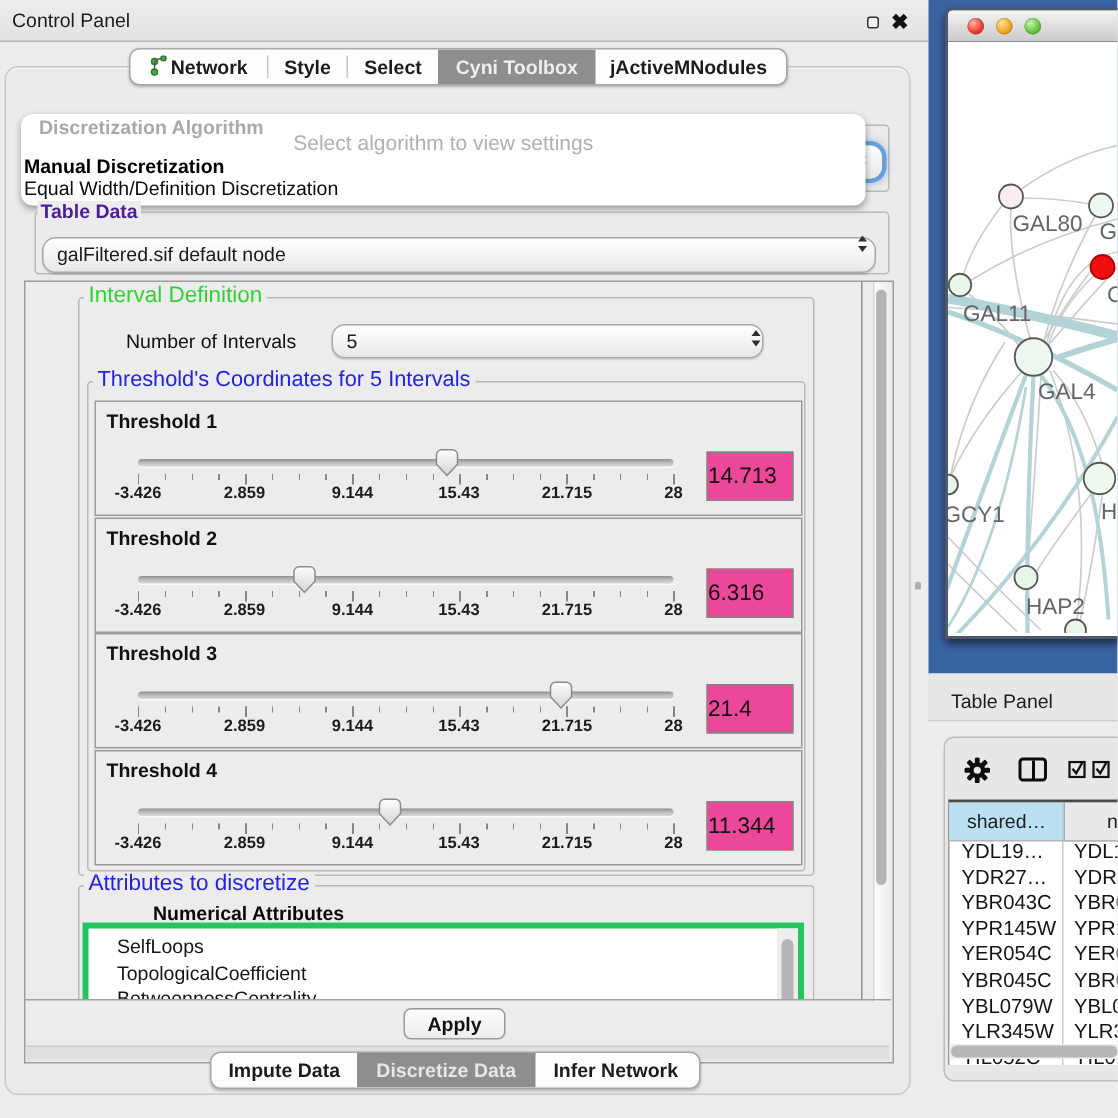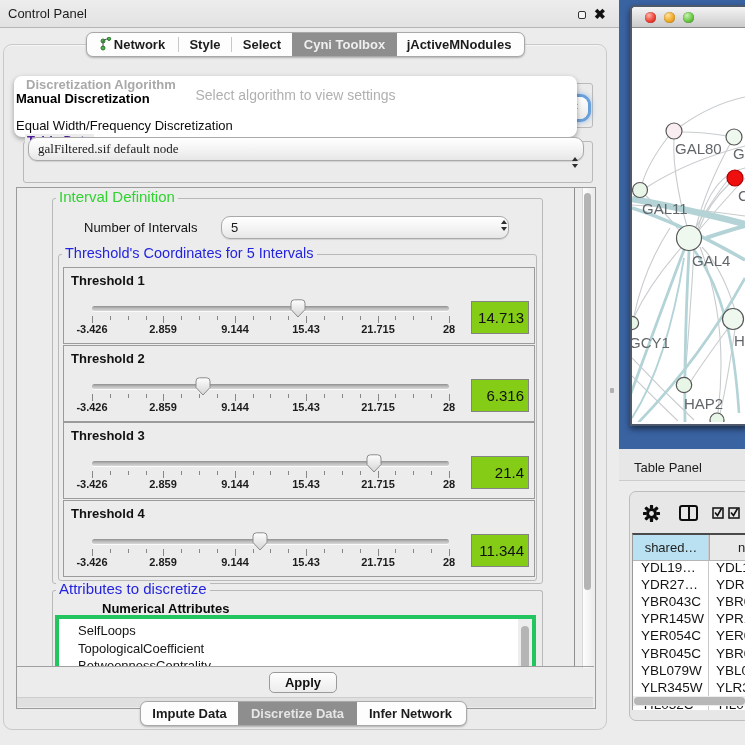--- a/index.html
+++ b/index.html
@@ -17,22 +17,22 @@
   .spin .dn{width:0;height:0;border-left:3.5px solid transparent;border-right:3.5px solid transparent;border-top:4.5px solid #2e2e2e;}
   .tpanel{position:absolute;left:63px;width:470px;height:75px;border:1px solid #9b9b9b;background:#ececec;}
   .tlabel{position:absolute;left:7px;top:5px;font-size:13px;font-weight:bold;color:#111;}
   .track{position:absolute;left:28px;width:357px;height:5px;top:38px;border-radius:3px;
          background:linear-gradient(#8f8f8f,#b9b9b9 45%,#d9d9d9);box-shadow:0 1px 0 rgba(255,255,255,0.8);}
   .minor{position:absolute;left:28px;width:358px;height:4px;top:48px;
          background:repeating-linear-gradient(90deg,#878787 0 1px,transparent 1px 17.85px);}
   .major{position:absolute;left:28px;width:358px;height:7px;top:48px;
          background:repeating-linear-gradient(90deg,#878787 0 1px,transparent 1px 71.4px);}
   .ticklab{position:absolute;top:55px;font-size:11px;font-weight:bold;color:#1c1c1c;transform:translateX(-50%);}
-  .vbox{position:absolute;left:407px;top:33px;width:52px;height:31px;border:1px solid #848484;background:#84cc16;
-        font-size:15px;color:#111;text-align:right;line-height:31px;padding-right:4px;}
+  .vbox{position:absolute;left:407px;top:33px;width:52px;height:31px;border:1px solid #848484;background:#ec4899;
+        font-size:15px;color:#111;line-height:31px;padding-right:4px;}
   .thumb{position:absolute;top:31px;}
   .tabcell{font-size:13px;font-weight:bold;color:#1c1c1c;height:23px;line-height:23px;text-align:center;flex:none;}
   .sep{flex:none;width:1px;height:15px;background:#c8c8c8;margin-top:4px;}
 </style>
 </head>
 <body>
 
 <div class="abs" style="left:0;top:0;width:619px;height:27px;background:linear-gradient(#ededed,#e2e2e2);border-bottom:1px solid #b5b5b5;"></div>
 <div class="abs" style="left:8px;top:6px;font-size:13px;color:#1c1c1c;">Control Panel</div>
 <div class="abs" style="left:578px;top:11px;width:6px;height:6px;border:1.7px solid #333;border-radius:2px;background:#f5f5f5;"></div>
@@ -60,27 +60,27 @@
 <div class="abs" style="left:520px;top:97px;width:68px;height:22px;border-radius:8px;background:linear-gradient(#fff,#e9e9e9);box-shadow:0 0 0 3px rgba(90,150,215,0.85),0 0 4px 4px rgba(120,170,225,0.5);"></div>
 <div class="spin" style="left:572px;top:101px;">
     <div class="up" style="border-bottom-color:#9a9a9a;"></div>
     <div class="dn" style="border-top-color:#9a9a9a;"></div>
   </div>
 <div class="abs" style="left:610px;top:388px;width:4px;height:5px;background:#b0b0b0;border-radius:1px;"></div>
 
 <div class="abs" style="left:14px;top:76px;width:563px;height:61px;background:#fff;border-radius:8px;box-shadow:0 2px 5px rgba(0,0,0,0.35);"></div>
 <div class="abs" style="left:26px;top:77px;font-size:13px;font-weight:bold;color:#a9a9a9;">Discretization Algorithm</div>
 <div class="abs" style="left:14px;top:87px;width:563px;text-align:center;font-size:14px;color:#b0b0b0;">Select algorithm to view settings</div>
-<div class="abs" style="left:16px;top:91px;font-size:13px;font-weight:bold;color:#000;">Manual Discretization</div>
-<div class="abs" style="left:16px;top:118px;font-size:13px;color:#0c0c0c;">Equal Width/Frequency Discretization</div>
+<div class="abs" style="left:16px;top:103px;font-size:13px;font-weight:bold;color:#000;">Manual Discretization</div>
+<div class="abs" style="left:16px;top:118px;font-size:13px;color:#0c0c0c;">Equal Width/Definition Discretization</div>
 
 <div class="groupbox" style="left:23px;top:141px;width:568px;height:40px;">
   <span class="grouptitle" style="left:1px;padding:0 2px;font-weight:bold;color:#4c1d95;text-align:center;">Table Data</span>
 </div>
-<div class="combo" style="left:28px;top:137px;width:554px;height:22px;font-family:Liberation Serif, serif;">
+<div class="combo" style="left:28px;top:158px;width:554px;height:22px;">
   <span class="ctext" style="line-height:22px;">galFiltered.sif default node</span>
 </div>
 <div class="spin" style="left:572px;top:157px;">
     <div class="up"></div>
     <div class="dn"></div>
   </div>
 
 <div class="abs" style="left:16px;top:187px;width:578px;height:520px;border:1px solid #9c9c9c;background:#ececec;"></div>
 
 <div class="abs" style="left:582px;top:188px;width:11px;height:480px;background:linear-gradient(90deg,#fdfdfd,#ececec);border-left:1px solid #d8d8d8;"></div>

